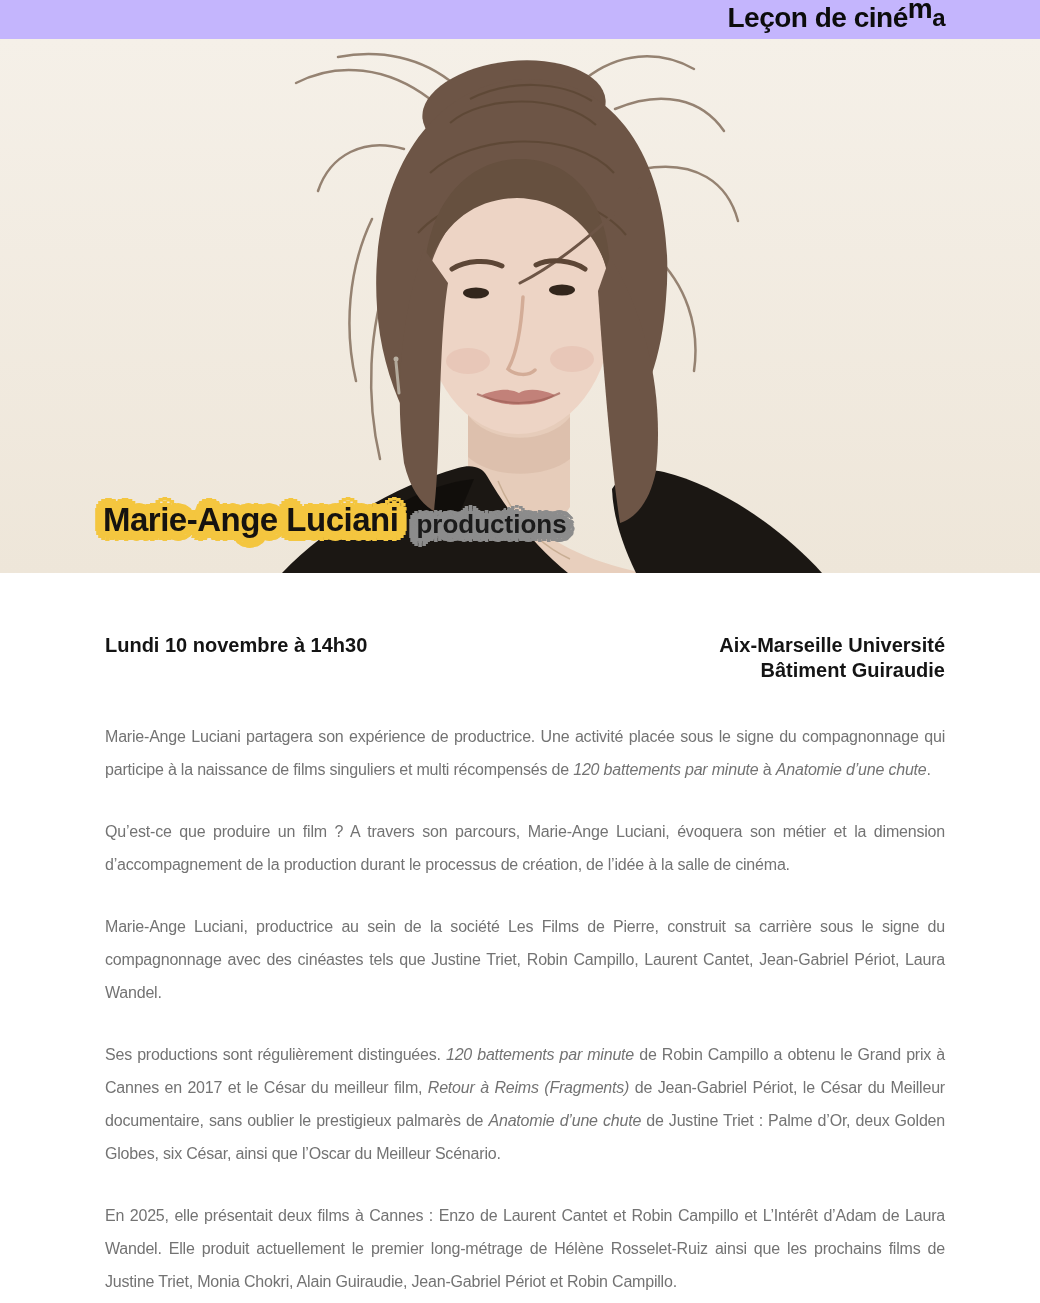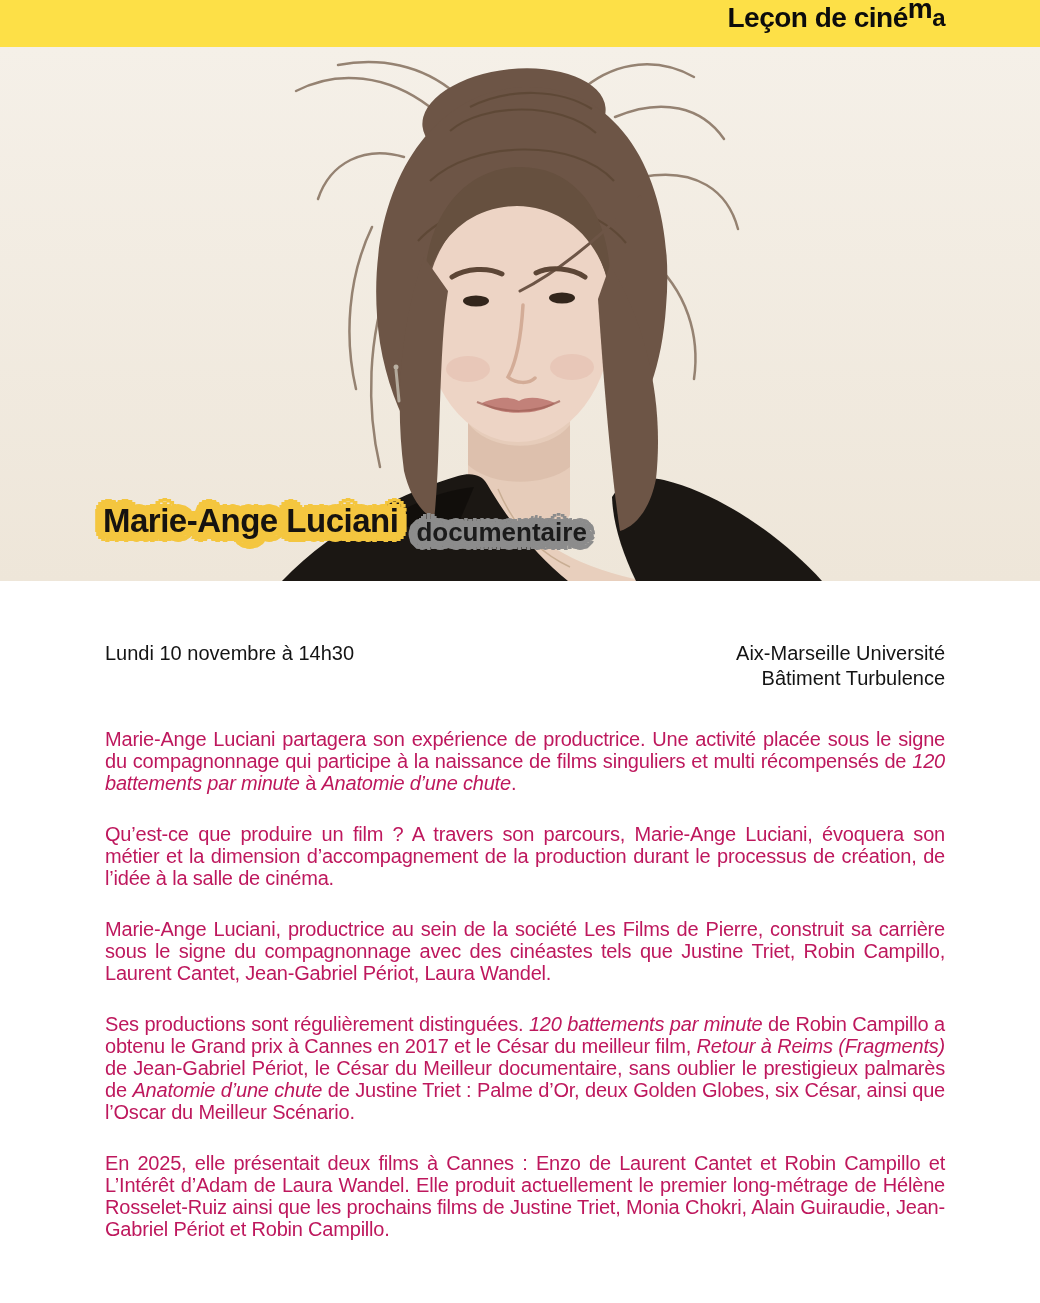--- a/index.html
+++ b/index.html
@@ -8,33 +8,33 @@
     --photo-bg:#F2EDE5;
     --text-color:#141414;
   }
   *{box-sizing:border-box;}
   html,body{margin:0;padding:0;}
   body{
     width:1040px;height:1303px;overflow:hidden;background:#ffffff;
     font-family:"Liberation Sans", sans-serif;color:var(--text-color);
   }
   
-  .topbar{position:relative;height:47px;background:#fde047;}
+  .topbar{position:relative;height:39px;background:#c4b5fd;}
   .logo{
     position:absolute;right:95px;top:2px;
     font-weight:bold;font-size:28px;letter-spacing:-0.5px;color:#0c0c0c;white-space:nowrap;
   }
   .logo .sup-m{display:inline-block;transform:translateY(-9px);}
   .logo .tail-a{display:inline-block;font-size:24px;transform:translateY(-1px);}
   
   .photo{position:relative;height:534px;background:var(--photo-bg);}
   .photo svg{position:absolute;inset:0;display:block;}
   .caption{
     position:absolute;left:103px;top:456px;
-    display:flex;align-items:flex-start;gap:18px;white-space:nowrap;
+    display:flex;align-items:flex-end;gap:18px;white-space:nowrap;
   }
   .hero-name{
     font-weight:bold;font-size:33px;letter-spacing:-0.5px;color:#161310;line-height:1.1;
     text-shadow:
       10px 0 0 var(--accent-yellow), 9px 4px 0 var(--accent-yellow), 7px 7px 0 var(--accent-yellow),
       4px 9px 0 var(--accent-yellow), 0 10px 0 var(--accent-yellow), -4px 9px 0 var(--accent-yellow),
       -7px 7px 0 var(--accent-yellow), -9px 4px 0 var(--accent-yellow), -10px 0 0 var(--accent-yellow),
       -9px -4px 0 var(--accent-yellow), -7px -7px 0 var(--accent-yellow), -4px -9px 0 var(--accent-yellow),
       0 -10px 0 var(--accent-yellow), 4px -9px 0 var(--accent-yellow), 7px -7px 0 var(--accent-yellow),
       9px -4px 0 var(--accent-yellow),
@@ -52,26 +52,26 @@
       0 -9px 0 var(--role-gray), 4px -8px 0 var(--role-gray), 6px -6px 0 var(--role-gray),
       8px -4px 0 var(--role-gray),
       5px 0 0 var(--role-gray), 3px 3px 0 var(--role-gray), 0 5px 0 var(--role-gray),
       -3px 3px 0 var(--role-gray), -5px 0 0 var(--role-gray), -3px -3px 0 var(--role-gray),
       0 -5px 0 var(--role-gray), 3px -3px 0 var(--role-gray);
   }
   
   .content{padding:0 95px 0 105px;}
   .meta{
     display:flex;justify-content:space-between;align-items:flex-start;
-    margin-top:60px;font-weight:normal;font-size:20px;line-height:25px;
+    margin-top:60px;font-weight:bold;font-size:20px;line-height:25px;
   }
   .meta .location{text-align:right;margin-left:44px;}
   .body p{
     margin:29px 0 0 0;text-align:justify;
-    font-size:20px;line-height:22px;letter-spacing:-0.2px;color:#be185d;
+    font-size:16px;line-height:33px;letter-spacing:-0.2px;color:#737373;
   }
   .body p:first-child{margin-top:37px;}
   .body em{font-style:italic;}
 </style>
 </head>
 <body>
 
 <div class="topbar">
   <div class="logo"><span>Leçon de ciné</span><span class="sup-m">m</span><span class="tail-a">a</span></div>
 </div>
@@ -145,30 +145,30 @@
 
     <path d="M 482 356 C 500 349 512 350 519 354 C 526 350 538 349 555 356 C 540 369 497 369 482 356 Z" fill="#c28179"></path>
     <path d="M 477 355 C 505 367 535 367 560 354" stroke="#9e6055" stroke-width="2" fill="none" opacity="0.7"></path>
 
     <circle cx="396" cy="320" r="2.5" fill="#b9b0a2"></circle>
     <path d="M 396 323 L 399 354" stroke="#b3aa9c" stroke-width="3" stroke-linecap="round"></path>
   </svg>
 
   <div class="caption">
     <div class="hero-name">Marie-Ange Luciani</div>
-    <div class="hero-role">documentaire</div>
+    <div class="hero-role">productions</div>
   </div>
 </div>
 
 <div class="content">
   <div class="meta">
     <div class="datetime">Lundi 10 novembre à 14h30</div>
     <div class="location">
       <div>Aix-Marseille Université</div>
-      <div>Bâtiment Turbulence</div>
+      <div>Bâtiment Guiraudie</div>
     </div>
   </div>
 
   <div class="body">
     <p><span>Marie-Ange Luciani partagera son expérience de productrice. Une activité placée sous le signe du compagnonnage qui participe à la naissance de films singuliers et multi récompensés de </span><em>120 battements par minute</em><span> à </span><em>Anatomie d’une chute</em><span>.</span></p>
     <p><span>Qu’est-ce que produire un film ? A travers son parcours, Marie-Ange Luciani, évoquera son métier et la dimension d’accompagnement de la production durant le processus de création, de l’idée à la salle de cinéma.</span></p>
     <p><span>Marie-Ange Luciani, productrice au sein de la société Les Films de Pierre, construit sa carrière sous le signe du compagnonnage avec des cinéastes tels que Justine Triet, Robin Campillo, Laurent Cantet, Jean-Gabriel Périot, Laura Wandel.</span></p>
     <p><span>Ses productions sont régulièrement distinguées. </span><em>120 battements par minute</em><span> de Robin Campillo a obtenu le Grand prix à Cannes en 2017 et le César du meilleur film, </span><em>Retour à Reims (Fragments)</em><span> de Jean-Gabriel Périot, le César du Meilleur documentaire, sans oublier le prestigieux palmarès de </span><em>Anatomie d’une chute</em><span> de Justine Triet : Palme d’Or, deux Golden Globes, six César, ainsi que l’Oscar du Meilleur Scénario.</span></p>
     <p><span>En 2025, elle présentait deux films à Cannes : Enzo de Laurent Cantet et Robin Campillo et L’Intérêt d’Adam de Laura Wandel. Elle produit actuellement le premier long-métrage de Hélène Rosselet-Ruiz ainsi que les prochains films de Justine Triet, Monia Chokri, Alain Guiraudie, Jean-Gabriel Périot et Robin Campillo.</span></p>
   </div>

